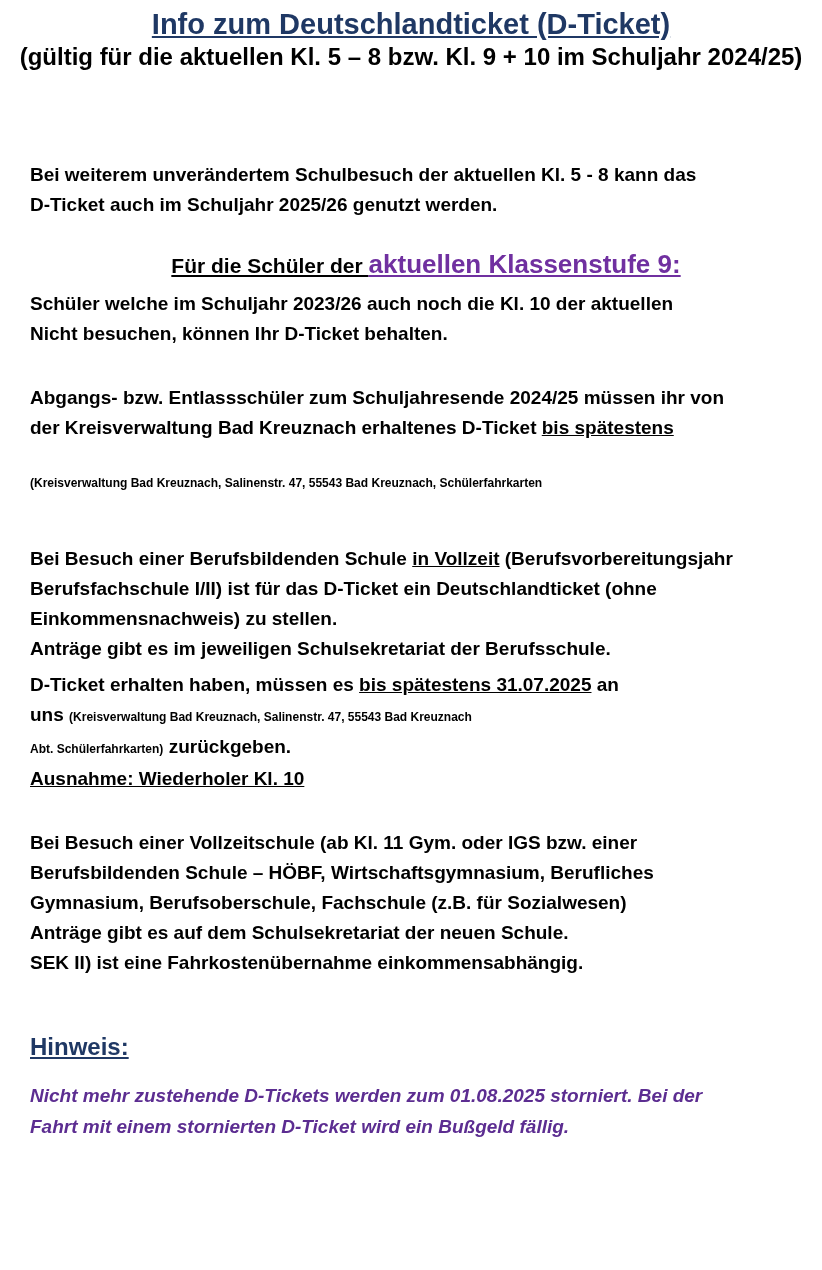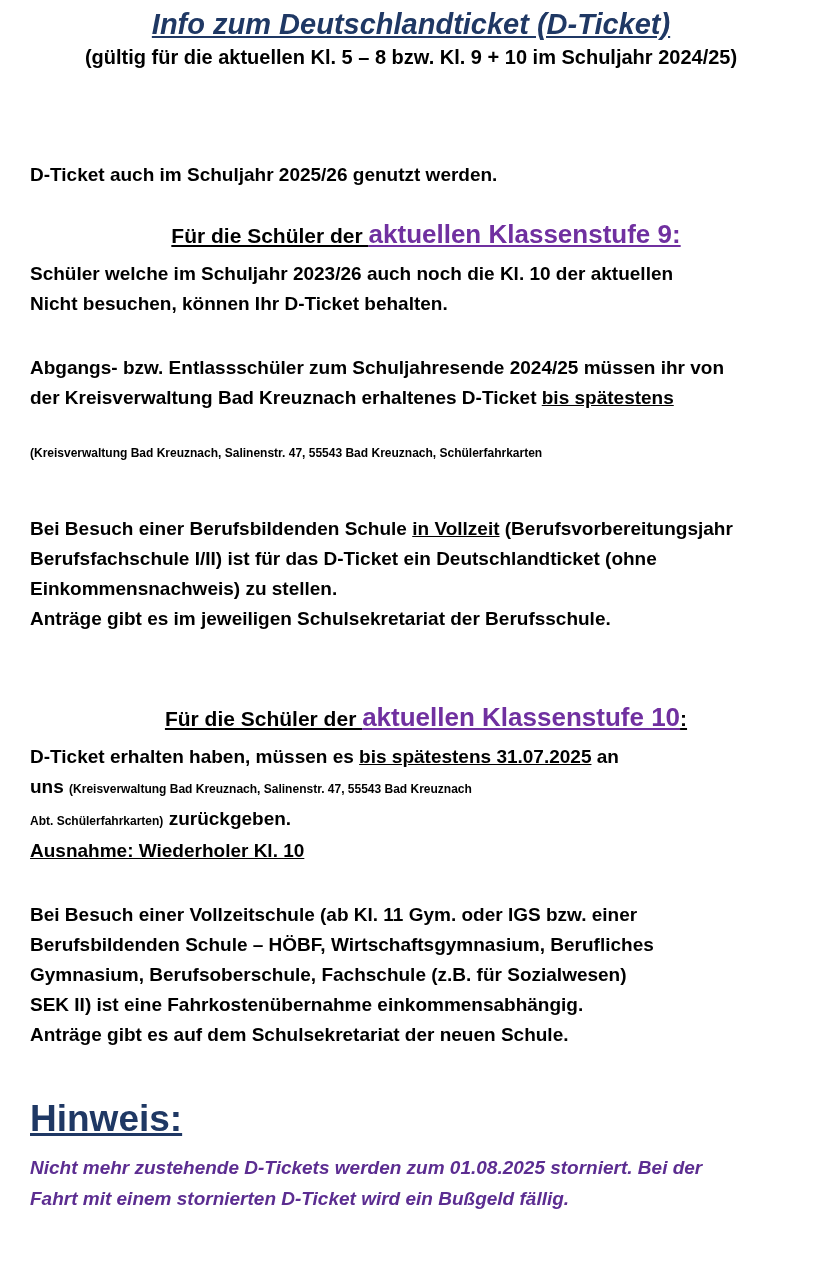--- a/index.html
+++ b/index.html
@@ -12,33 +12,33 @@
   *{margin:0;padding:0;box-sizing:border-box;}
   html,body{background:var(--bg);}
   body{
     width:822px;height:1270px;overflow:hidden;
     font-family:"Liberation Sans",sans-serif;
     font-weight:bold;color:var(--ink);
   }
   .page{position:relative;width:822px;height:1270px;overflow:hidden;background:var(--bg);padding-top:6px;}
   .title{
     text-align:center;font-size:29px;line-height:36px;
-    color:var(--navy);text-decoration:underline;font-style:italic;
+    color:var(--navy);text-decoration:underline;
   }
-  .subtitle{text-align:center;font-size:20px;line-height:26px;margin-top:2px;}
+  .subtitle{text-align:center;font-size:24px;line-height:26px;margin-top:2px;}
   .para{margin-left:30px;font-size:19px;line-height:30px;}
   .line{white-space:nowrap;}
   .u{text-decoration:underline;}
   .small{font-size:12px;margin-top:25px;}
   .sec-heading{margin-left:30px;font-size:21px;line-height:34px;text-align:center;}
   .sec-heading .h-prefix{text-decoration:underline;}
   .sec-heading .h-highlight{color:var(--purple);font-size:26px;text-decoration:underline;}
   .sec-heading .h-suffix{text-decoration:underline;}
   .hinweis-heading{
-    margin-left:30px;font-size:37px;line-height:34px;
+    margin-left:30px;font-size:24px;line-height:34px;
     color:var(--navy);text-decoration:underline;
   }
   .notice{
     margin-left:30px;font-size:19px;line-height:31px;
     font-style:italic;color:var(--notice);
   }
   
   .mt-intro{margin-top:90px;}
   .mt-h9{margin-top:27px;}
   .mt-after-heading{margin-top:6px;}
@@ -50,20 +50,21 @@
 </style>
 </head>
 <body>
 
 <div class="page">
 
   <div class="title">Info zum Deutschlandticket (D-Ticket)</div>
   <div class="subtitle">(gültig für die aktuellen Kl. 5 – 8 bzw. Kl. 9 + 10 im Schuljahr 2024/25)</div>
 
   <div class="para mt-intro">
+    <div class="line">Bei weiterem unverändertem Schulbesuch der aktuellen Kl. 5 - 8 kann das</div>
     <div class="line">D-Ticket auch im Schuljahr 2025/26 genutzt werden.</div>
   </div>
 
   <div class="sec-heading mt-h9">
     <span class="h-prefix">Für die Schüler der </span><span class="h-highlight">aktuellen Klassenstufe 9:</span>
   </div>
 
   <div class="para mt-after-heading">
     <div class="line">Schüler welche im Schuljahr 2023/26 auch noch die Kl. 10 der aktuellen</div>
     <div class="line">Nicht besuchen, können Ihr D-Ticket behalten.</div>
@@ -75,37 +76,34 @@
     <div class="line small">(Kreisverwaltung Bad Kreuznach, Salinenstr. 47, 55543 Bad Kreuznach, Schülerfahrkarten</div>
   </div>
 
   <div class="para mt-beruf">
     <div class="line"><span>Bei Besuch einer Berufsbildenden Schule </span><span class="u">in Vollzeit</span><span> (Berufsvorbereitungsjahr</span></div>
     <div class="line">Berufsfachschule I/II) ist für das D-Ticket ein Deutschlandticket (ohne</div>
     <div class="line">Einkommensnachweis) zu stellen.</div>
     <div class="line">Anträge gibt es im jeweiligen Schulsekretariat der Berufsschule.</div>
   </div>
 
-  <div class="sec-heading mt-h10">
-    <span class="h-prefix">Für die Schüler der </span><span class="h-highlight">aktuellen Klassenstufe 10</span><span class="h-suffix">:</span>
-  </div>
 
   <div class="para mt-after-heading">
     <div class="line"><span>D-Ticket erhalten haben, müssen es </span><span class="u">bis spätestens 31.07.2025</span><span> an</span></div>
     <div class="line"><span>uns </span><span class="small">(Kreisverwaltung Bad Kreuznach, Salinenstr. 47, 55543 Bad Kreuznach</span></div>
     <div class="line"><span class="small">Abt. Schülerfahrkarten)</span><span> zurückgeben.</span></div>
     <div class="line u">Ausnahme: Wiederholer Kl. 10</div>
   </div>
 
   <div class="para mt-blank">
     <div class="line">Bei Besuch einer Vollzeitschule (ab Kl. 11 Gym. oder IGS bzw. einer</div>
     <div class="line">Berufsbildenden Schule – HÖBF, Wirtschaftsgymnasium, Berufliches</div>
     <div class="line">Gymnasium, Berufsoberschule, Fachschule (z.B. für Sozialwesen)</div>
+    <div class="line">Anträge gibt es auf dem Schulsekretariat der neuen Schule.</div>
     <div class="line">SEK II) ist eine Fahrkostenübernahme einkommensabhängig.</div>
-    <div class="line">Anträge gibt es auf dem Schulsekretariat der neuen Schule.</div>
   </div>
 
   <div class="hinweis-heading mt-hinweis">Hinweis:</div>
 
   <div class="notice mt-notice">
     <div class="line">Nicht mehr zustehende D-Tickets werden zum 01.08.2025 storniert. Bei der</div>
     <div class="line">Fahrt mit einem stornierten D-Ticket wird ein Bußgeld fällig.</div>
   </div>
 
 </div>

